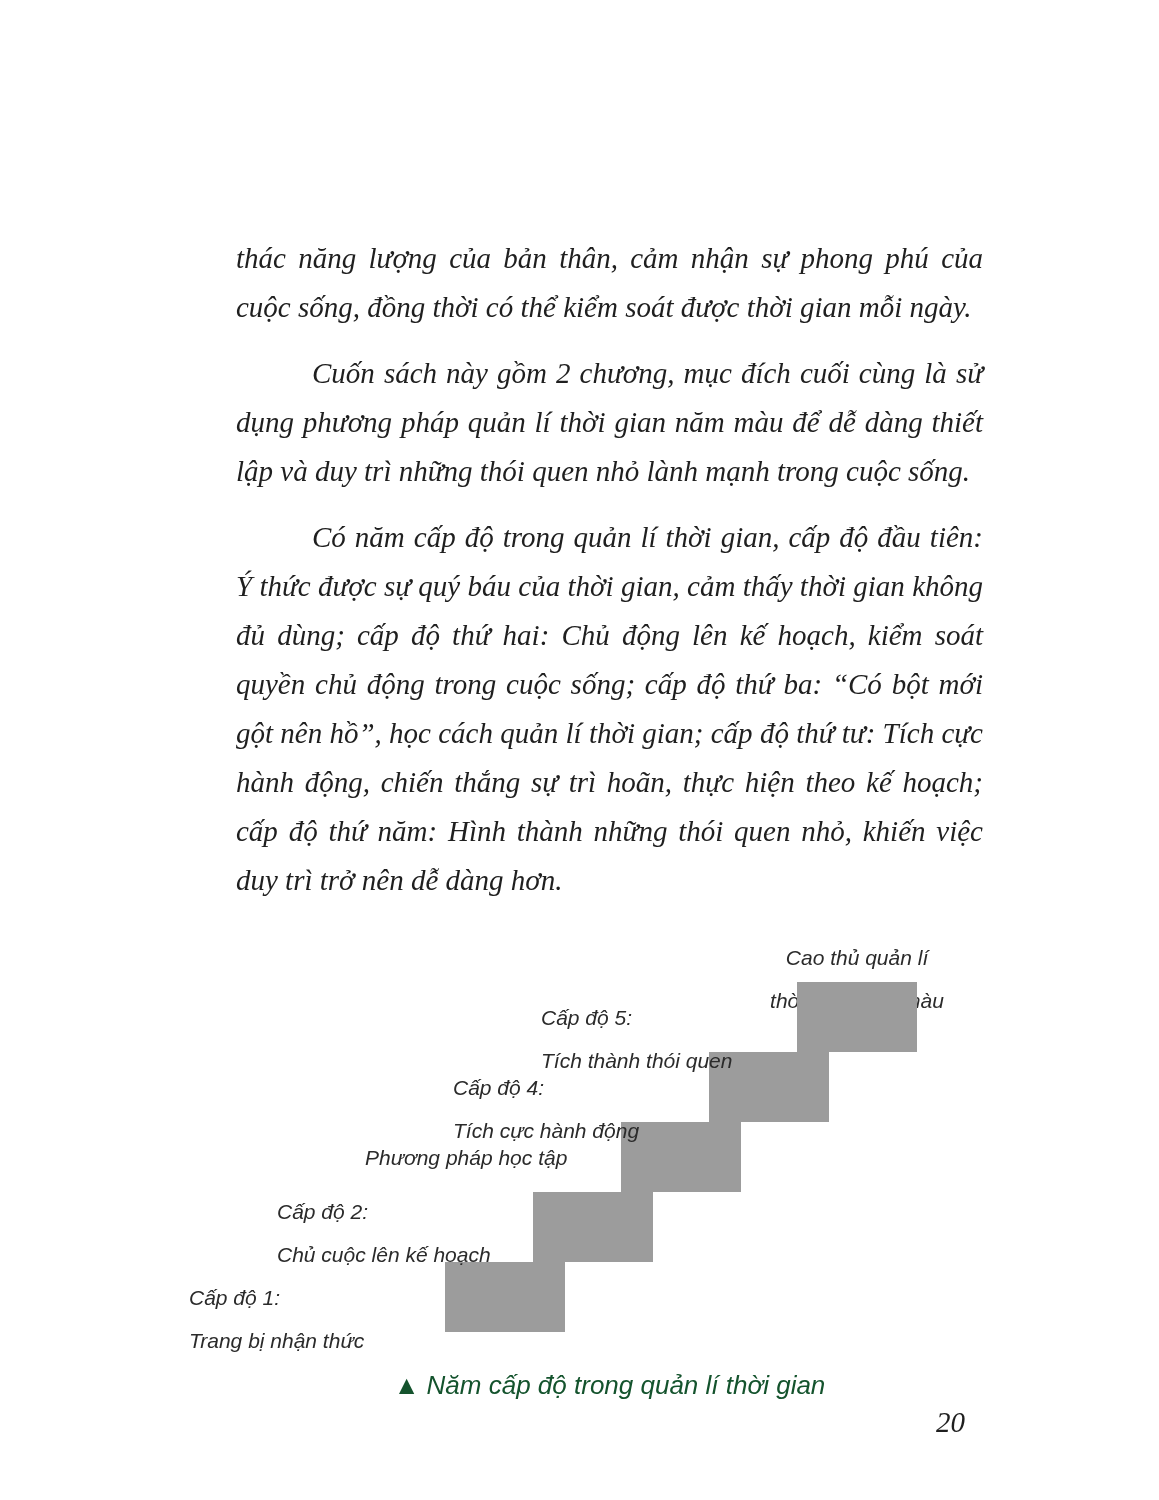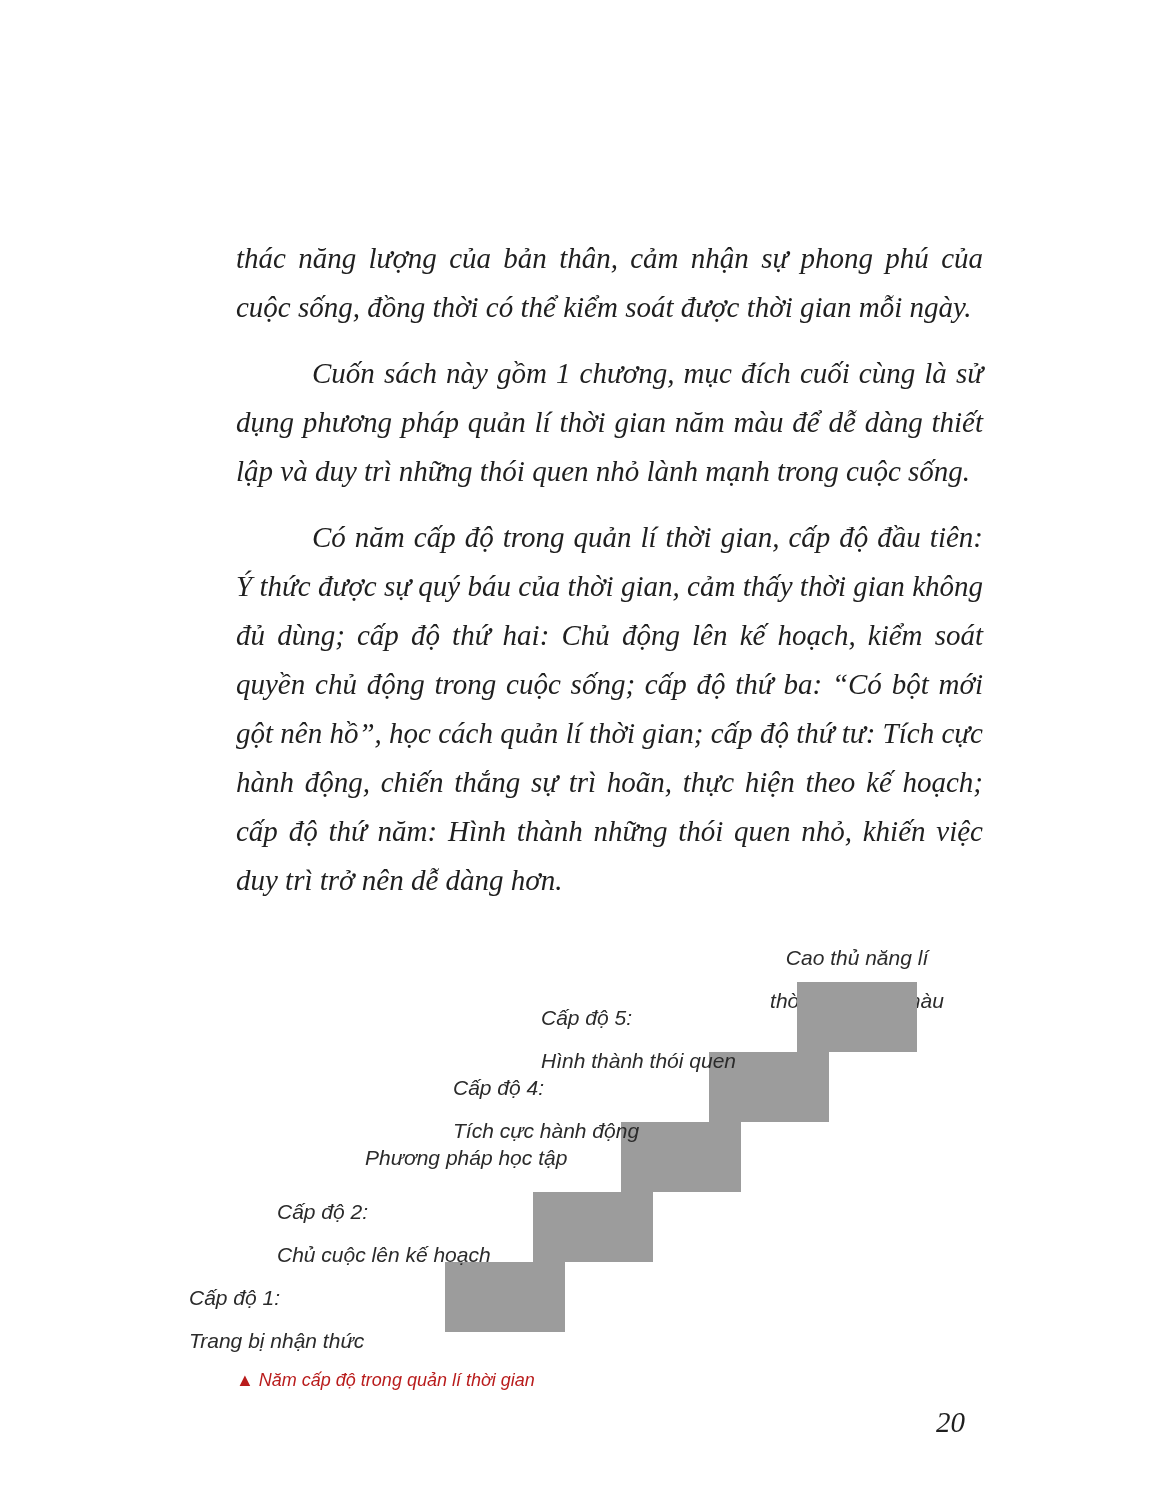--- a/index.html
+++ b/index.html
@@ -67,46 +67,47 @@
     font-weight: 500;
   }
   .l1 { left: -67px; top: 342px; }
   .l2 { left:  21px; top: 256px; }
   .l3 { left: 109px; top: 202px; }
   .l4 { left: 197px; top: 132px; }
   .l5 { left: 285px; top:  62px; }
 
   .caption {
     margin-top: 28px;
+    text-align: center;
     font-family: "Liberation Sans", sans-serif;
-    font-size: 18px;
-    color: #b91c1c;
+    font-size: 26px;
+    color: #14532d;
   }
   .pagenum {
     position: absolute;
     top: 1362px;
     right: 214px;
     font-size: 29px;
     color: #1f1f1f;
   }
 </style>
 </head>
 <body>
 
 <div class="page">
   <div class="content">
 
     <p class="para no-indent">thác năng lượng của bản thân, cảm nhận sự phong phú của cuộc sống, đồng thời có thể kiểm soát được thời gian mỗi ngày.</p>
-    <p class="para">Cuốn sách này gồm 1 chương, mục đích cuối cùng là sử dụng phương pháp quản lí thời gian năm màu để dễ dàng thiết lập và duy trì những thói quen nhỏ lành mạnh trong cuộc sống.</p>
+    <p class="para">Cuốn sách này gồm 2 chương, mục đích cuối cùng là sử dụng phương pháp quản lí thời gian năm màu để dễ dàng thiết lập và duy trì những thói quen nhỏ lành mạnh trong cuộc sống.</p>
     <p class="para">Có năm cấp độ trong quản lí thời gian, cấp độ đầu tiên: Ý thức được sự quý báu của thời gian, cảm thấy thời gian không đủ dùng; cấp độ thứ hai: Chủ động lên kế hoạch, kiểm soát quyền chủ động trong cuộc sống; cấp độ thứ ba: “Có bột mới gột nên hồ”, học cách quản lí thời gian; cấp độ thứ tư: Tích cực hành động, chiến thắng sự trì hoãn, thực hiện theo kế hoạch; cấp độ thứ năm: Hình thành những thói quen nhỏ, khiến việc duy trì trở nên dễ dàng hơn.</p>
 
     <div class="diagram">
 
       <div class="top-label">
-        <div>Cao thủ năng lí</div>
+        <div>Cao thủ quản lí</div>
         <div>thời gian năm màu</div>
       </div>
 
       <div class="block b1"></div>
       <div class="block b2"></div>
       <div class="block b3"></div>
       <div class="block b4"></div>
       <div class="block b5"></div>
 
       <div class="slabel l1">
@@ -119,21 +120,21 @@
       </div>
       <div class="slabel l3">
         <div>Phương pháp học tập</div>
       </div>
       <div class="slabel l4">
         <div>Cấp độ 4:</div>
         <div>Tích cực hành động</div>
       </div>
       <div class="slabel l5">
         <div>Cấp độ 5:</div>
-        <div>Hình thành thói quen</div>
+        <div>Tích thành thói quen</div>
       </div>
 
     </div>
 
     <div class="caption">▲ Năm cấp độ trong quản lí thời gian</div>
   </div>
 
   <div class="pagenum">20</div>
 </div>
 

